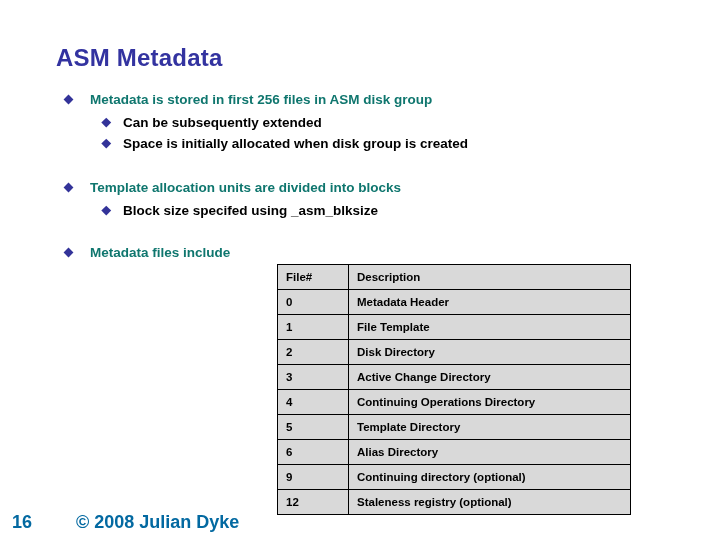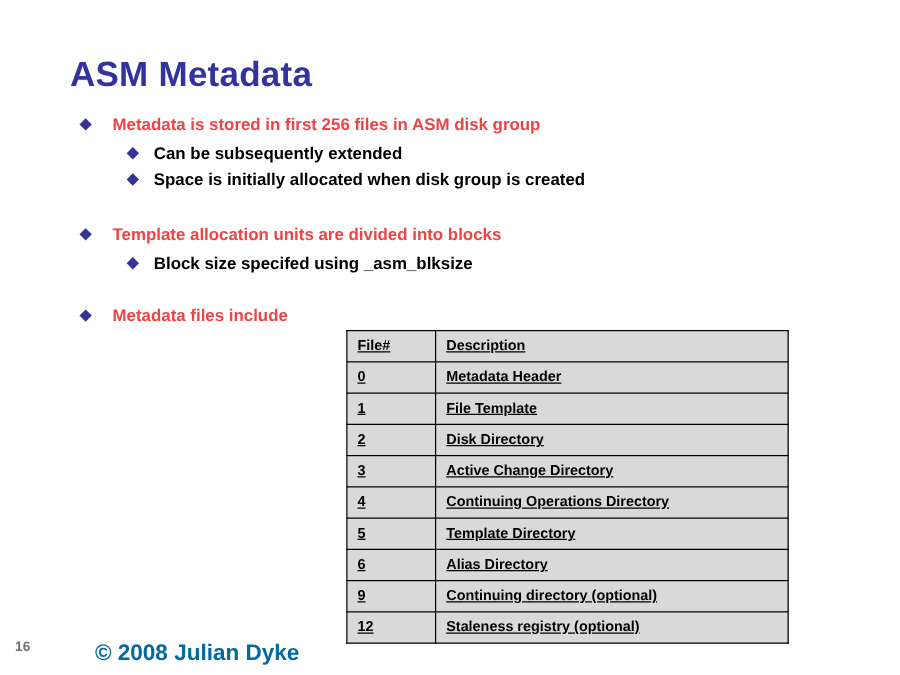--- a/index.html
+++ b/index.html
@@ -19,21 +19,21 @@
     position: relative;
     width: 720px;
     height: 540px;
   }
 
   
   .slide-title {
     position: absolute;
     left: 56px;
     top: 44px;
-    font-size: 28px;
+    font-size: 24px;
     font-weight: bold;
     color: #3333A0;
     letter-spacing: 0.2px;
     white-space: nowrap;
     text-align: center;
   }
 
   
   .body-area {
     position: absolute;
@@ -44,21 +44,21 @@
 
   .bullet-group {
     margin-bottom: 16px;
   }
 
   .bullet-l1 {
     position: relative;
     padding-left: 34px;
     font-size: 13.5px;
     font-weight: bold;
-    color: #ef4444;
+    color: #0f766e;
     line-height: 20px;
     margin-bottom: 2px;
     white-space: nowrap;
   }
 
   .bullet-l2 {
     position: relative;
     padding-left: 67px;
     font-size: 13.5px;
     font-weight: bold;
@@ -95,33 +95,32 @@
     background: #D9D9D9;
     border: 1.5px solid #000000;
     font-size: 11.5px;
     font-weight: bold;
     color: #000000;
     height: 24px;
     padding: 0 0 0 8px;
     text-align: left;
     vertical-align: middle;
     white-space: nowrap;
-    text-decoration: underline;
   }
   .col-file { width: 62px; }
   .col-desc { width: 273px; }
 
   
   .slide-number {
     position: absolute;
     left: 12px;
     top: 512px;
-    font-size: 11px;
-    font-weight: bold;
-    color: #737373;
+    font-size: 18px;
+    font-weight: bold;
+    color: #0369a1;
   }
   .copyright {
     position: absolute;
     left: 76px;
     top: 512px;
     font-size: 18px;
     font-weight: bold;
     color: #0369a1;
     white-space: nowrap;
   }

